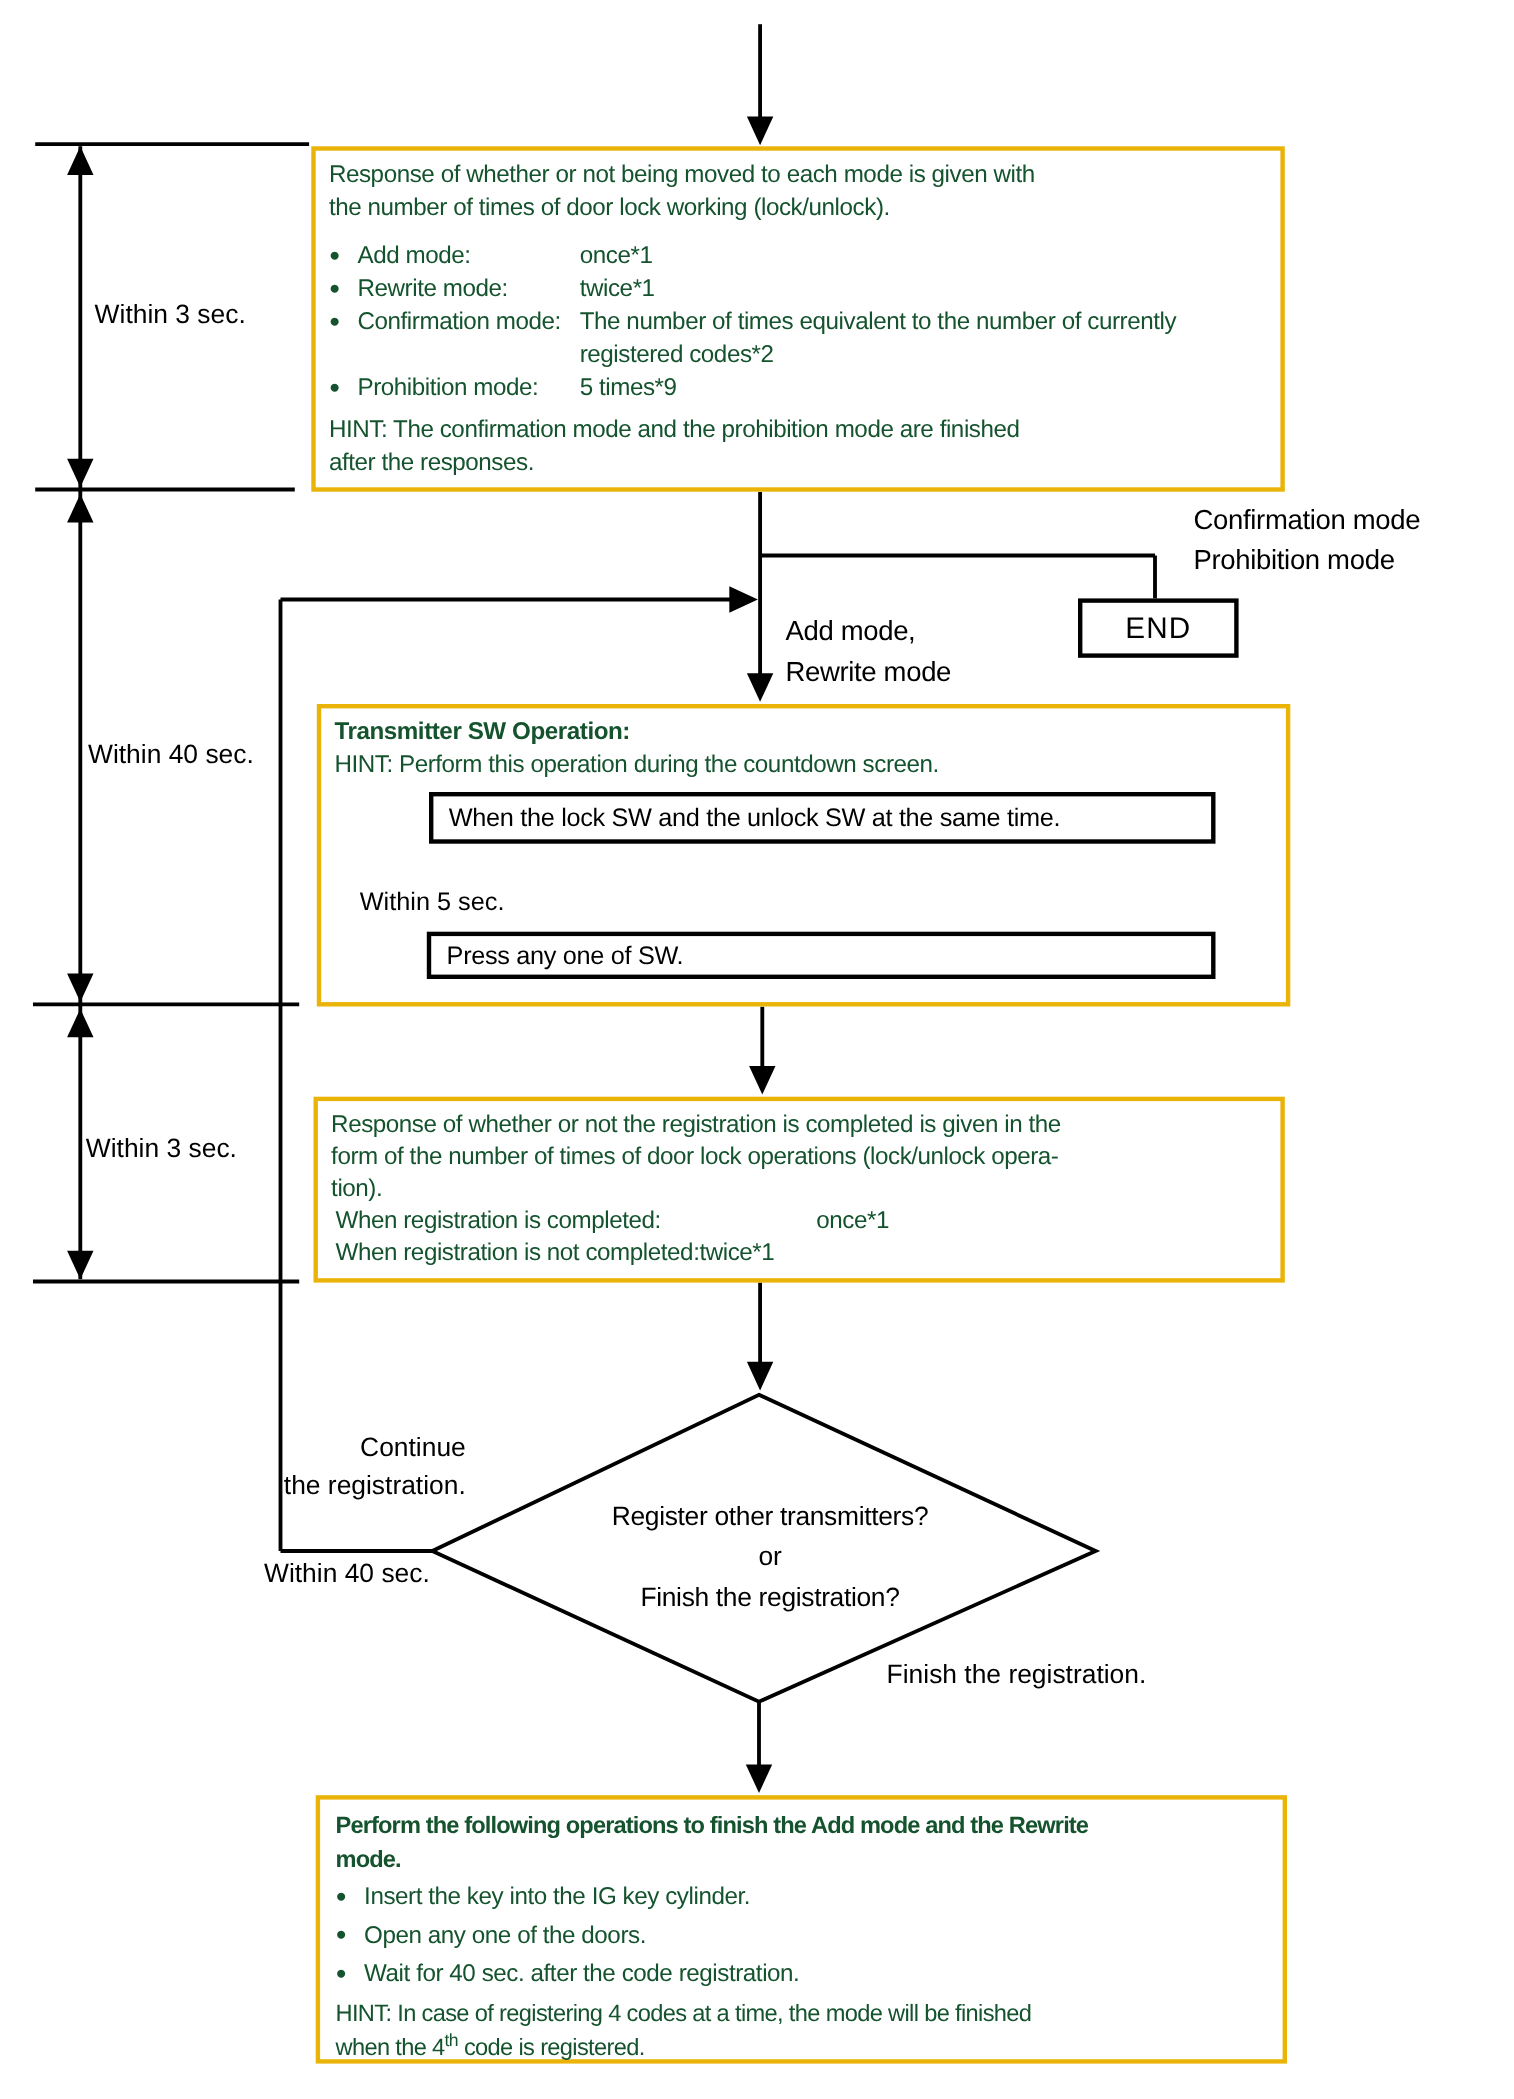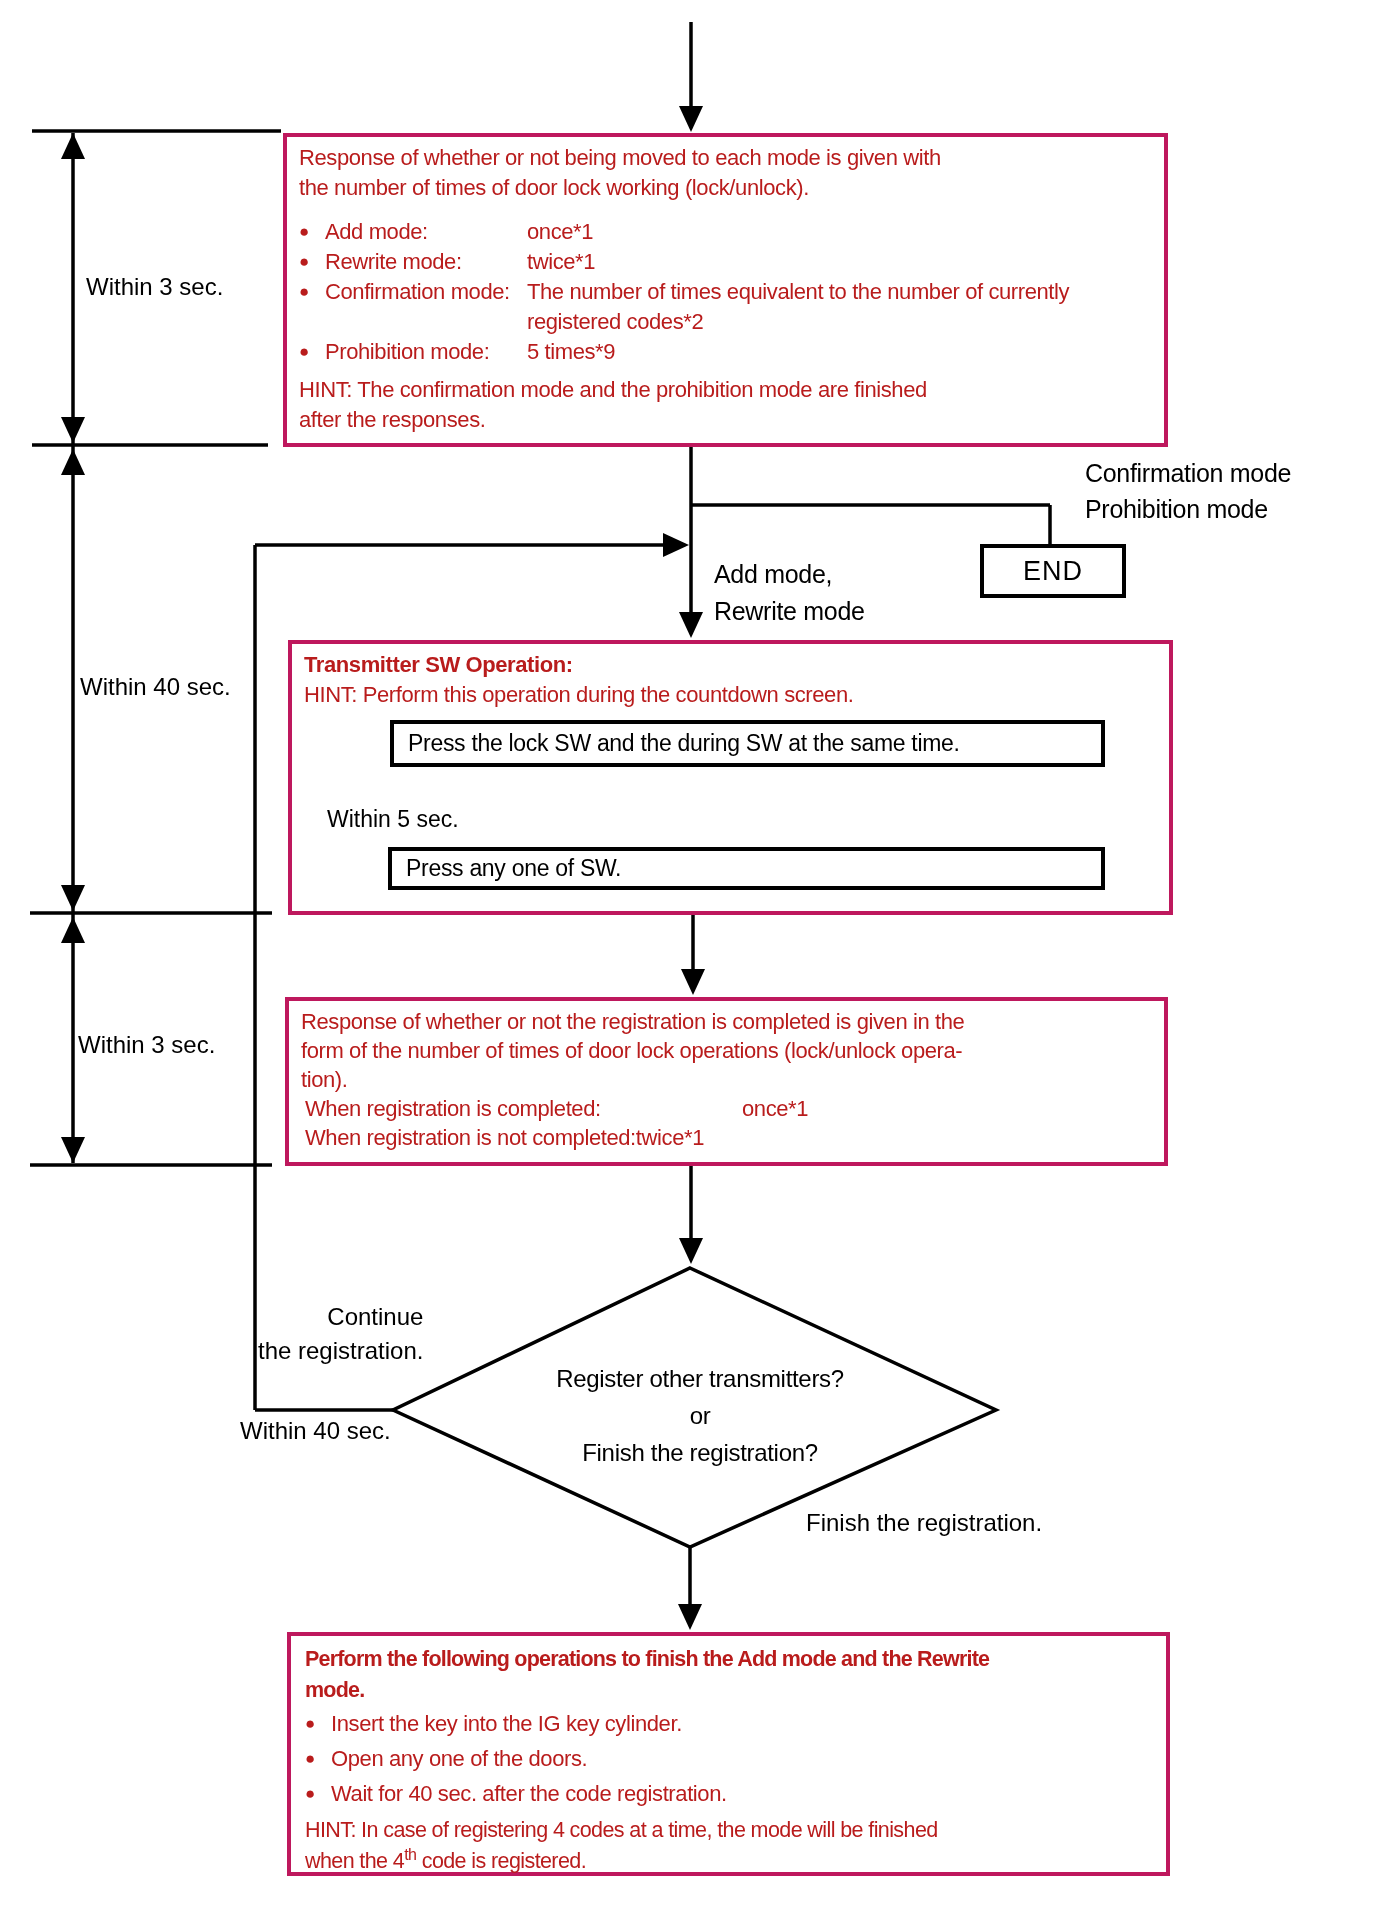--- a/index.html
+++ b/index.html
@@ -3,22 +3,22 @@
 <meta charset="utf-8">
 <style>
   html,body{margin:0;padding:0;background:#fff;}
   *{box-sizing:border-box;}
   .page{
     position:relative;width:1376px;height:1908px;background:#ffffff;
     font-family:"Liberation Sans","DejaVu Sans",sans-serif;color:#000;overflow:hidden;
   }
   .lines{position:absolute;left:0;top:0;width:1376px;height:1908px;}
   .box{
-    position:absolute;border:4px solid #be185d;background:#fff;
-    font-size:22px;line-height:30px;letter-spacing:-0.4px;color:#b91c1c;
+    position:absolute;border:4px solid #eab308;background:#fff;
+    font-size:22px;line-height:30px;letter-spacing:-0.4px;color:#14532d;
   }
   .pad{padding:6px 12px;}
   .tline{white-space:nowrap;}
   .gap14{height:14px;}
   .gap8{height:8px;}
   .brow{display:flex;align-items:flex-start;}
   .b-label{white-space:nowrap;min-width:228px;position:relative;padding-left:26px;}
   .b-label::before{content:"\25CF";position:absolute;left:0;top:0;font-size:17px;}
   .b-val{max-width:575px;}
   .crow{display:flex;align-items:flex-start;padding-left:4px;}
@@ -143,21 +143,21 @@
 
   <div class="end-box" style="left:980px;top:544px;width:146px;height:54px;">
     <span>END</span>
   </div>
 
   <div class="box pad" style="left:288px;top:640px;width:885px;height:275px;">
     <div class="tline bold-title">Transmitter SW Operation:</div>
     <div class="tline">HINT: Perform this operation during the countdown screen.</div>
   </div>
   <div class="inner-box" style="left:390px;top:720px;width:715px;height:47px;">
-    <span>Press the lock SW and the during SW at the same time.</span>
+    <span>When the lock SW and the unlock SW at the same time.</span>
   </div>
   <div class="lbl" style="left:327px;top:804px;font-size:23px;">Within 5 sec.</div>
   <div class="inner-box" style="left:388px;top:847px;width:717px;height:43px;">
     <span>Press any one of SW.</span>
   </div>
 
   <div class="box pad" style="left:285px;top:997px;width:883px;height:169px;line-height:29px;">
     <div class="tline">Response of whether or not the registration is completed is given in the</div>
     <div class="tline">form of the number of times of door lock operations (lock/unlock opera-</div>
     <div class="tline">tion).</div>

